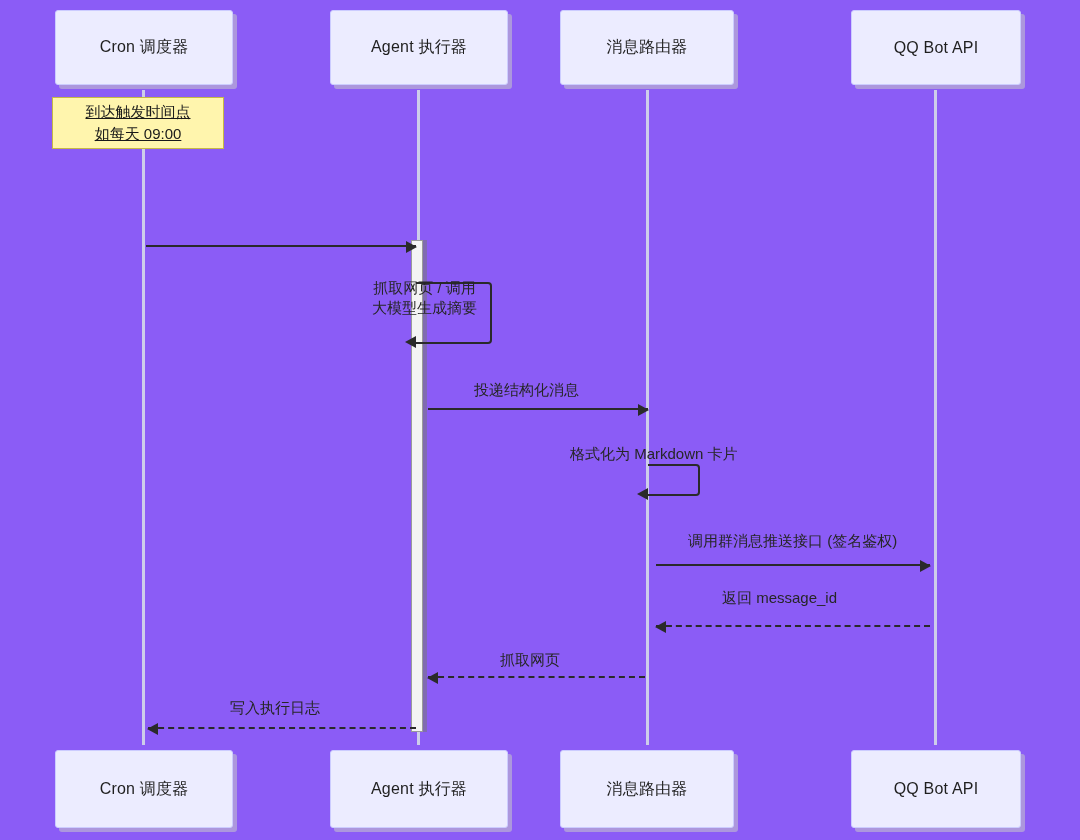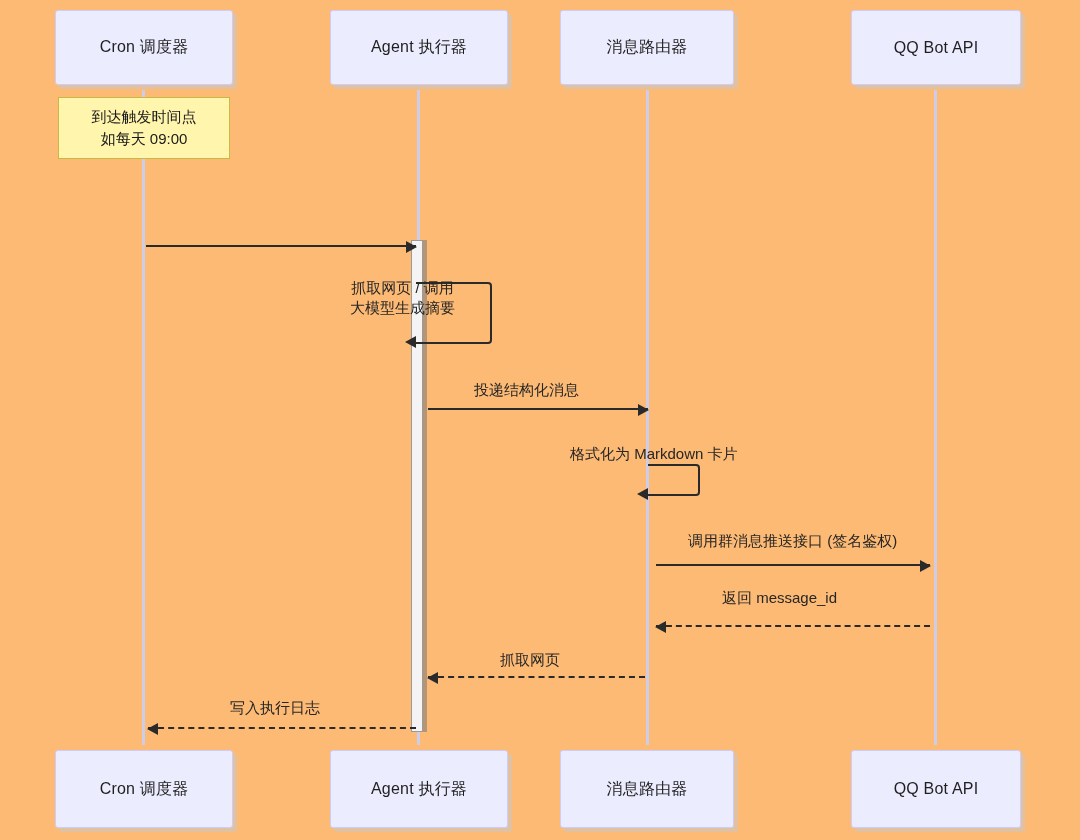--- a/index.html
+++ b/index.html
@@ -4,21 +4,21 @@
 <style>
   html, body {
     margin: 0;
     padding: 0;
     background: #000000;
   }
   #canvas {
     position: relative;
     width: 1080px;
     height: 840px;
-    background: #fdba74;
+    background: #8b5cf6;
     font-family: "Liberation Sans", "DejaVu Sans", sans-serif;
     overflow: hidden;
   }
 
   
   .actor-box {
     position: absolute;
     box-sizing: border-box;
     background: #ECECFF;
     border: 1px solid #CCCCFF;
@@ -147,31 +147,31 @@
     </div>
     <div class="actor-box" style="left: 560px; top: 750px; width: 174px; height: 78px;">
       <span>消息路由器</span>
     </div>
     <div class="actor-box" style="left: 851px; top: 10px; width: 170px; height: 75px;">
       <span>QQ Bot API</span>
     </div>
     <div class="actor-box" style="left: 851px; top: 750px; width: 170px; height: 78px;">
       <span>QQ Bot API</span>
     </div>
-    <div class="note-box" style="left: 58px; top: 97px; width: 172px; height: 62px;">
+    <div class="note-box" style="left: 52px; top: 97px; width: 172px; height: 52px; text-decoration: underline;">
       <div>到达触发时间点</div>
       <div>如每天 09:00</div>
     </div>
     <div class="msg" style="left: 146px; top: 245px; width: 270px;">
       <div class="arrowhead right"></div>
     </div>
     <div class="selfloop" style="left: 416px; top: 282px; width: 76px; height: 62px;">
       <div class="arrowhead"></div>
     </div>
-    <div class="msg-label" style="left: 350px; top: 278px;">
+    <div class="msg-label" style="left: 372px; top: 278px;">
       <div>抓取网页 / 调用</div>
       <div>大模型生成摘要</div>
     </div>
     <div class="msg" style="left: 428px; top: 408px; width: 220px;">
       <div class="arrowhead right"></div>
     </div>
     <div class="msg-label" style="left: 474px; top: 380px;">投递结构化消息</div>
     <div class="selfloop" style="left: 648px; top: 464px; width: 52px; height: 32px;">
       <div class="arrowhead"></div>
     </div>

